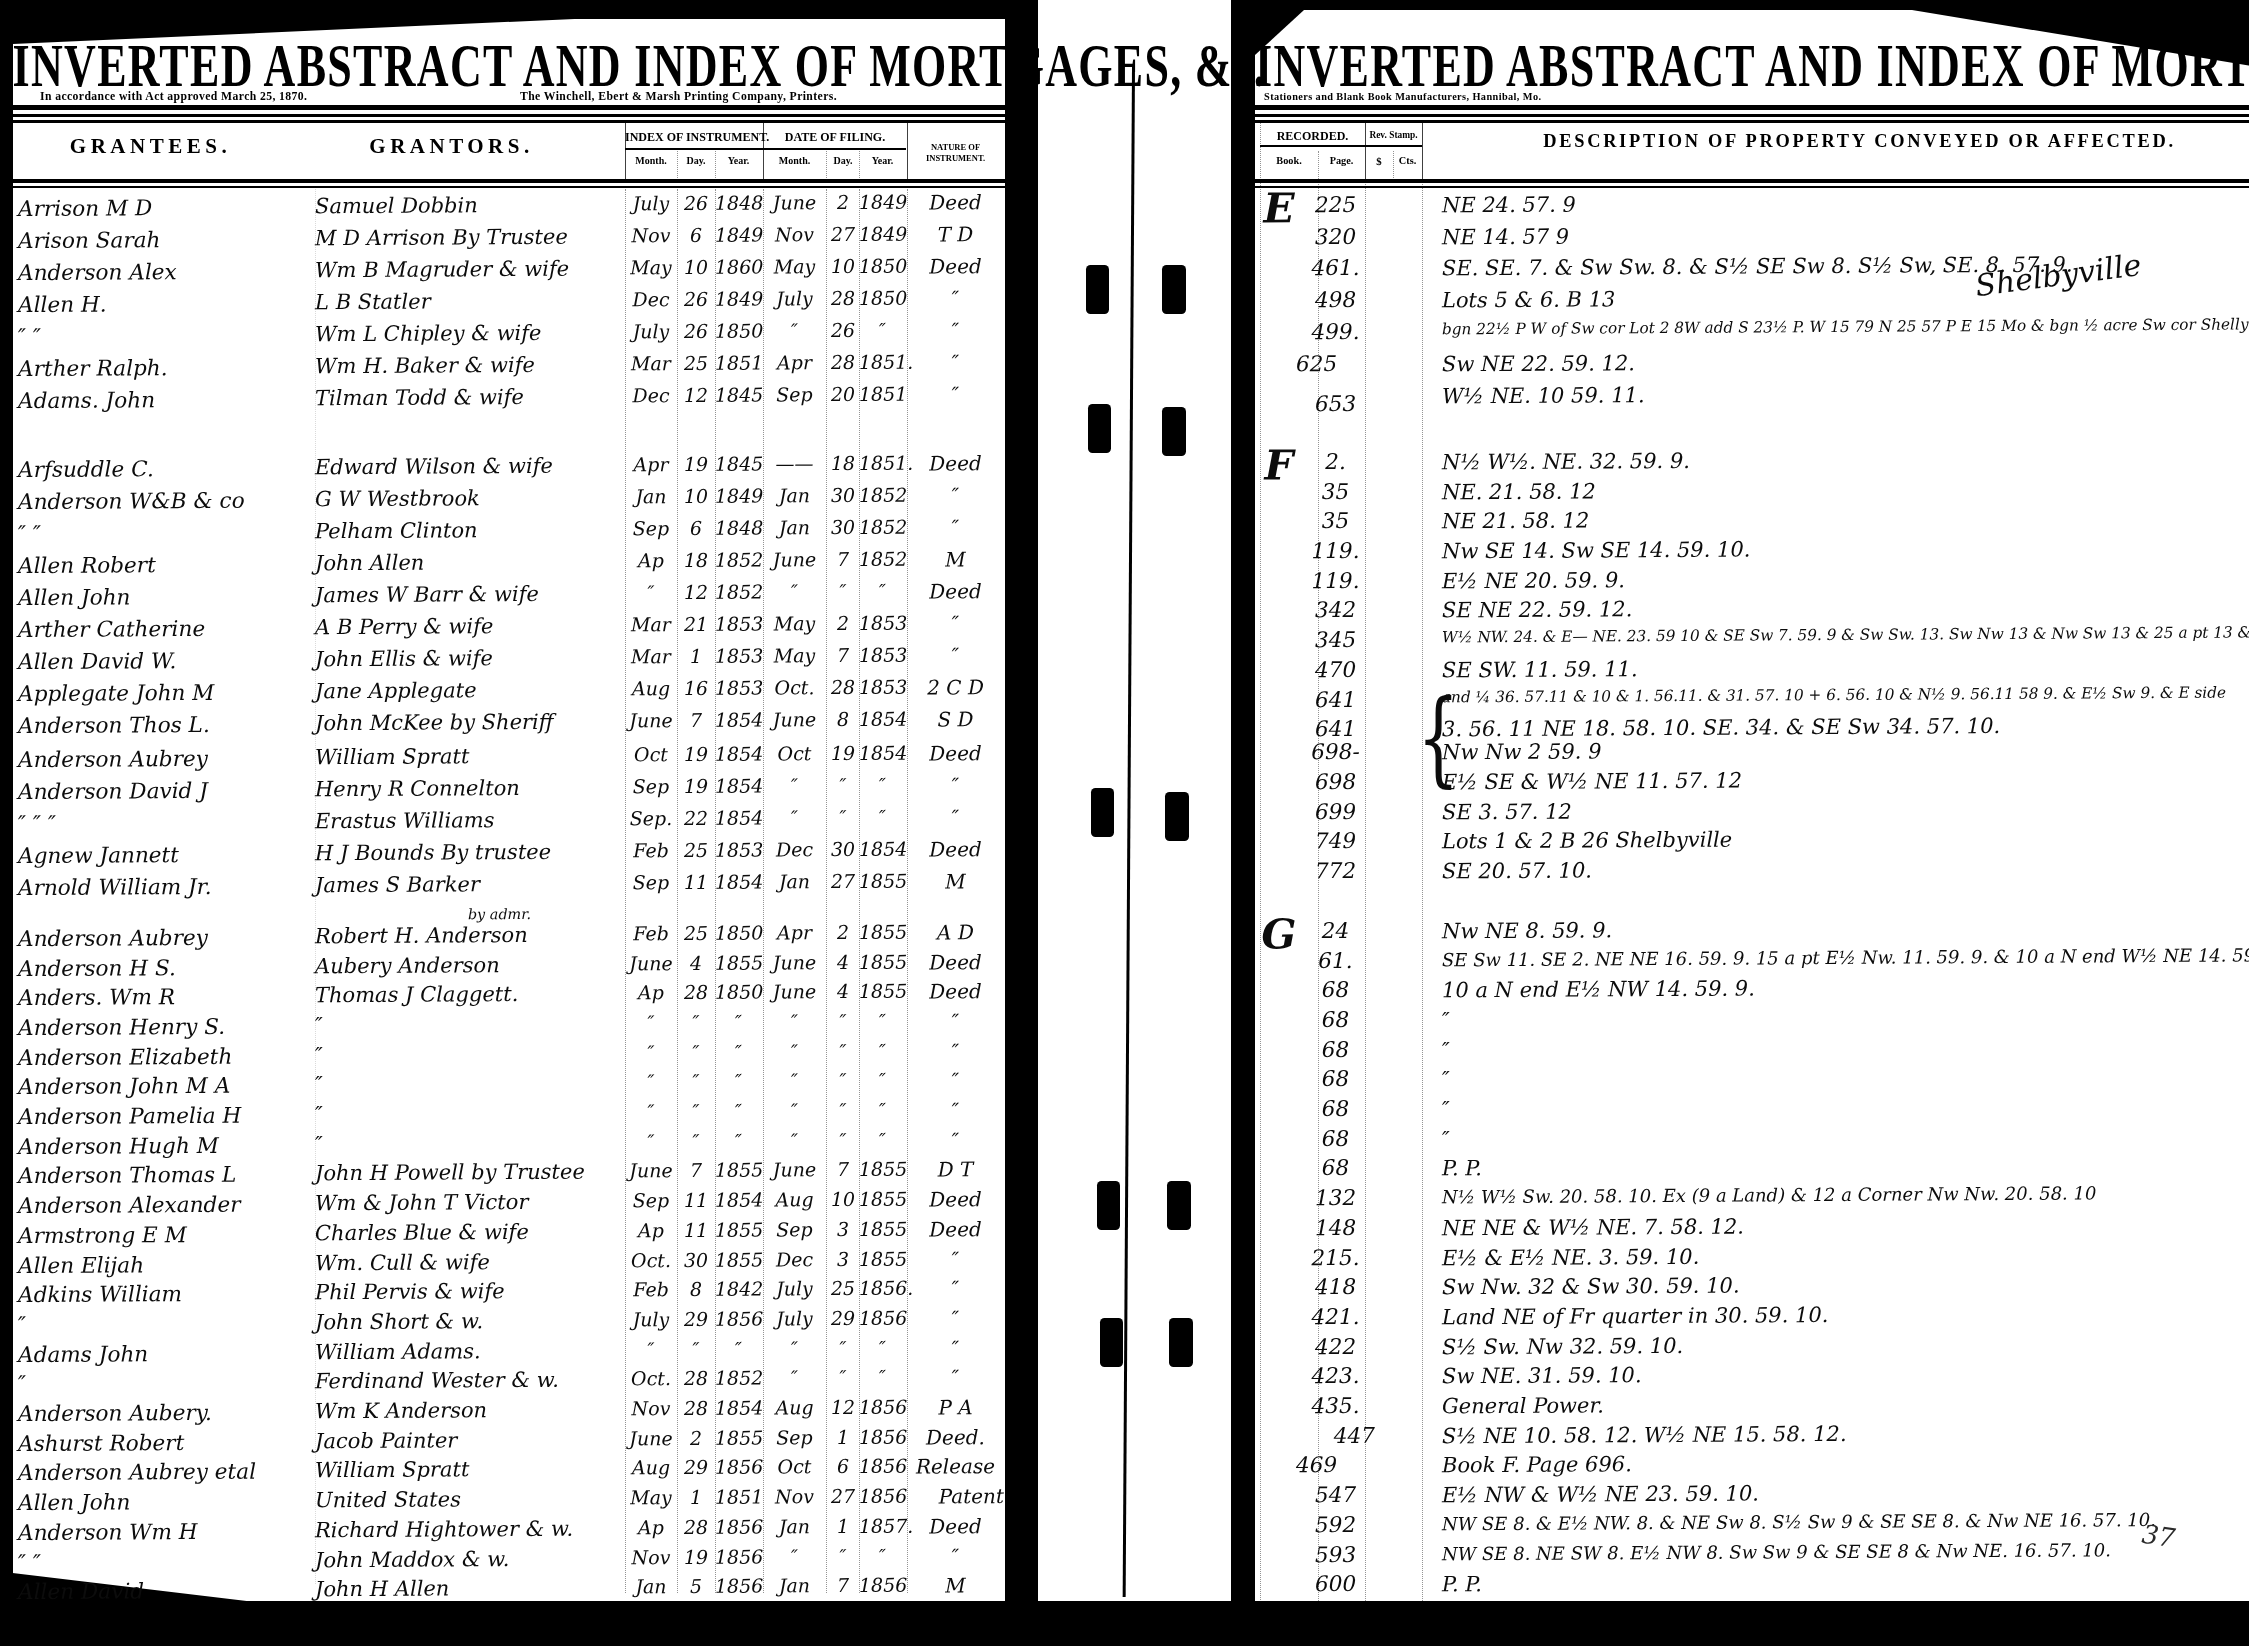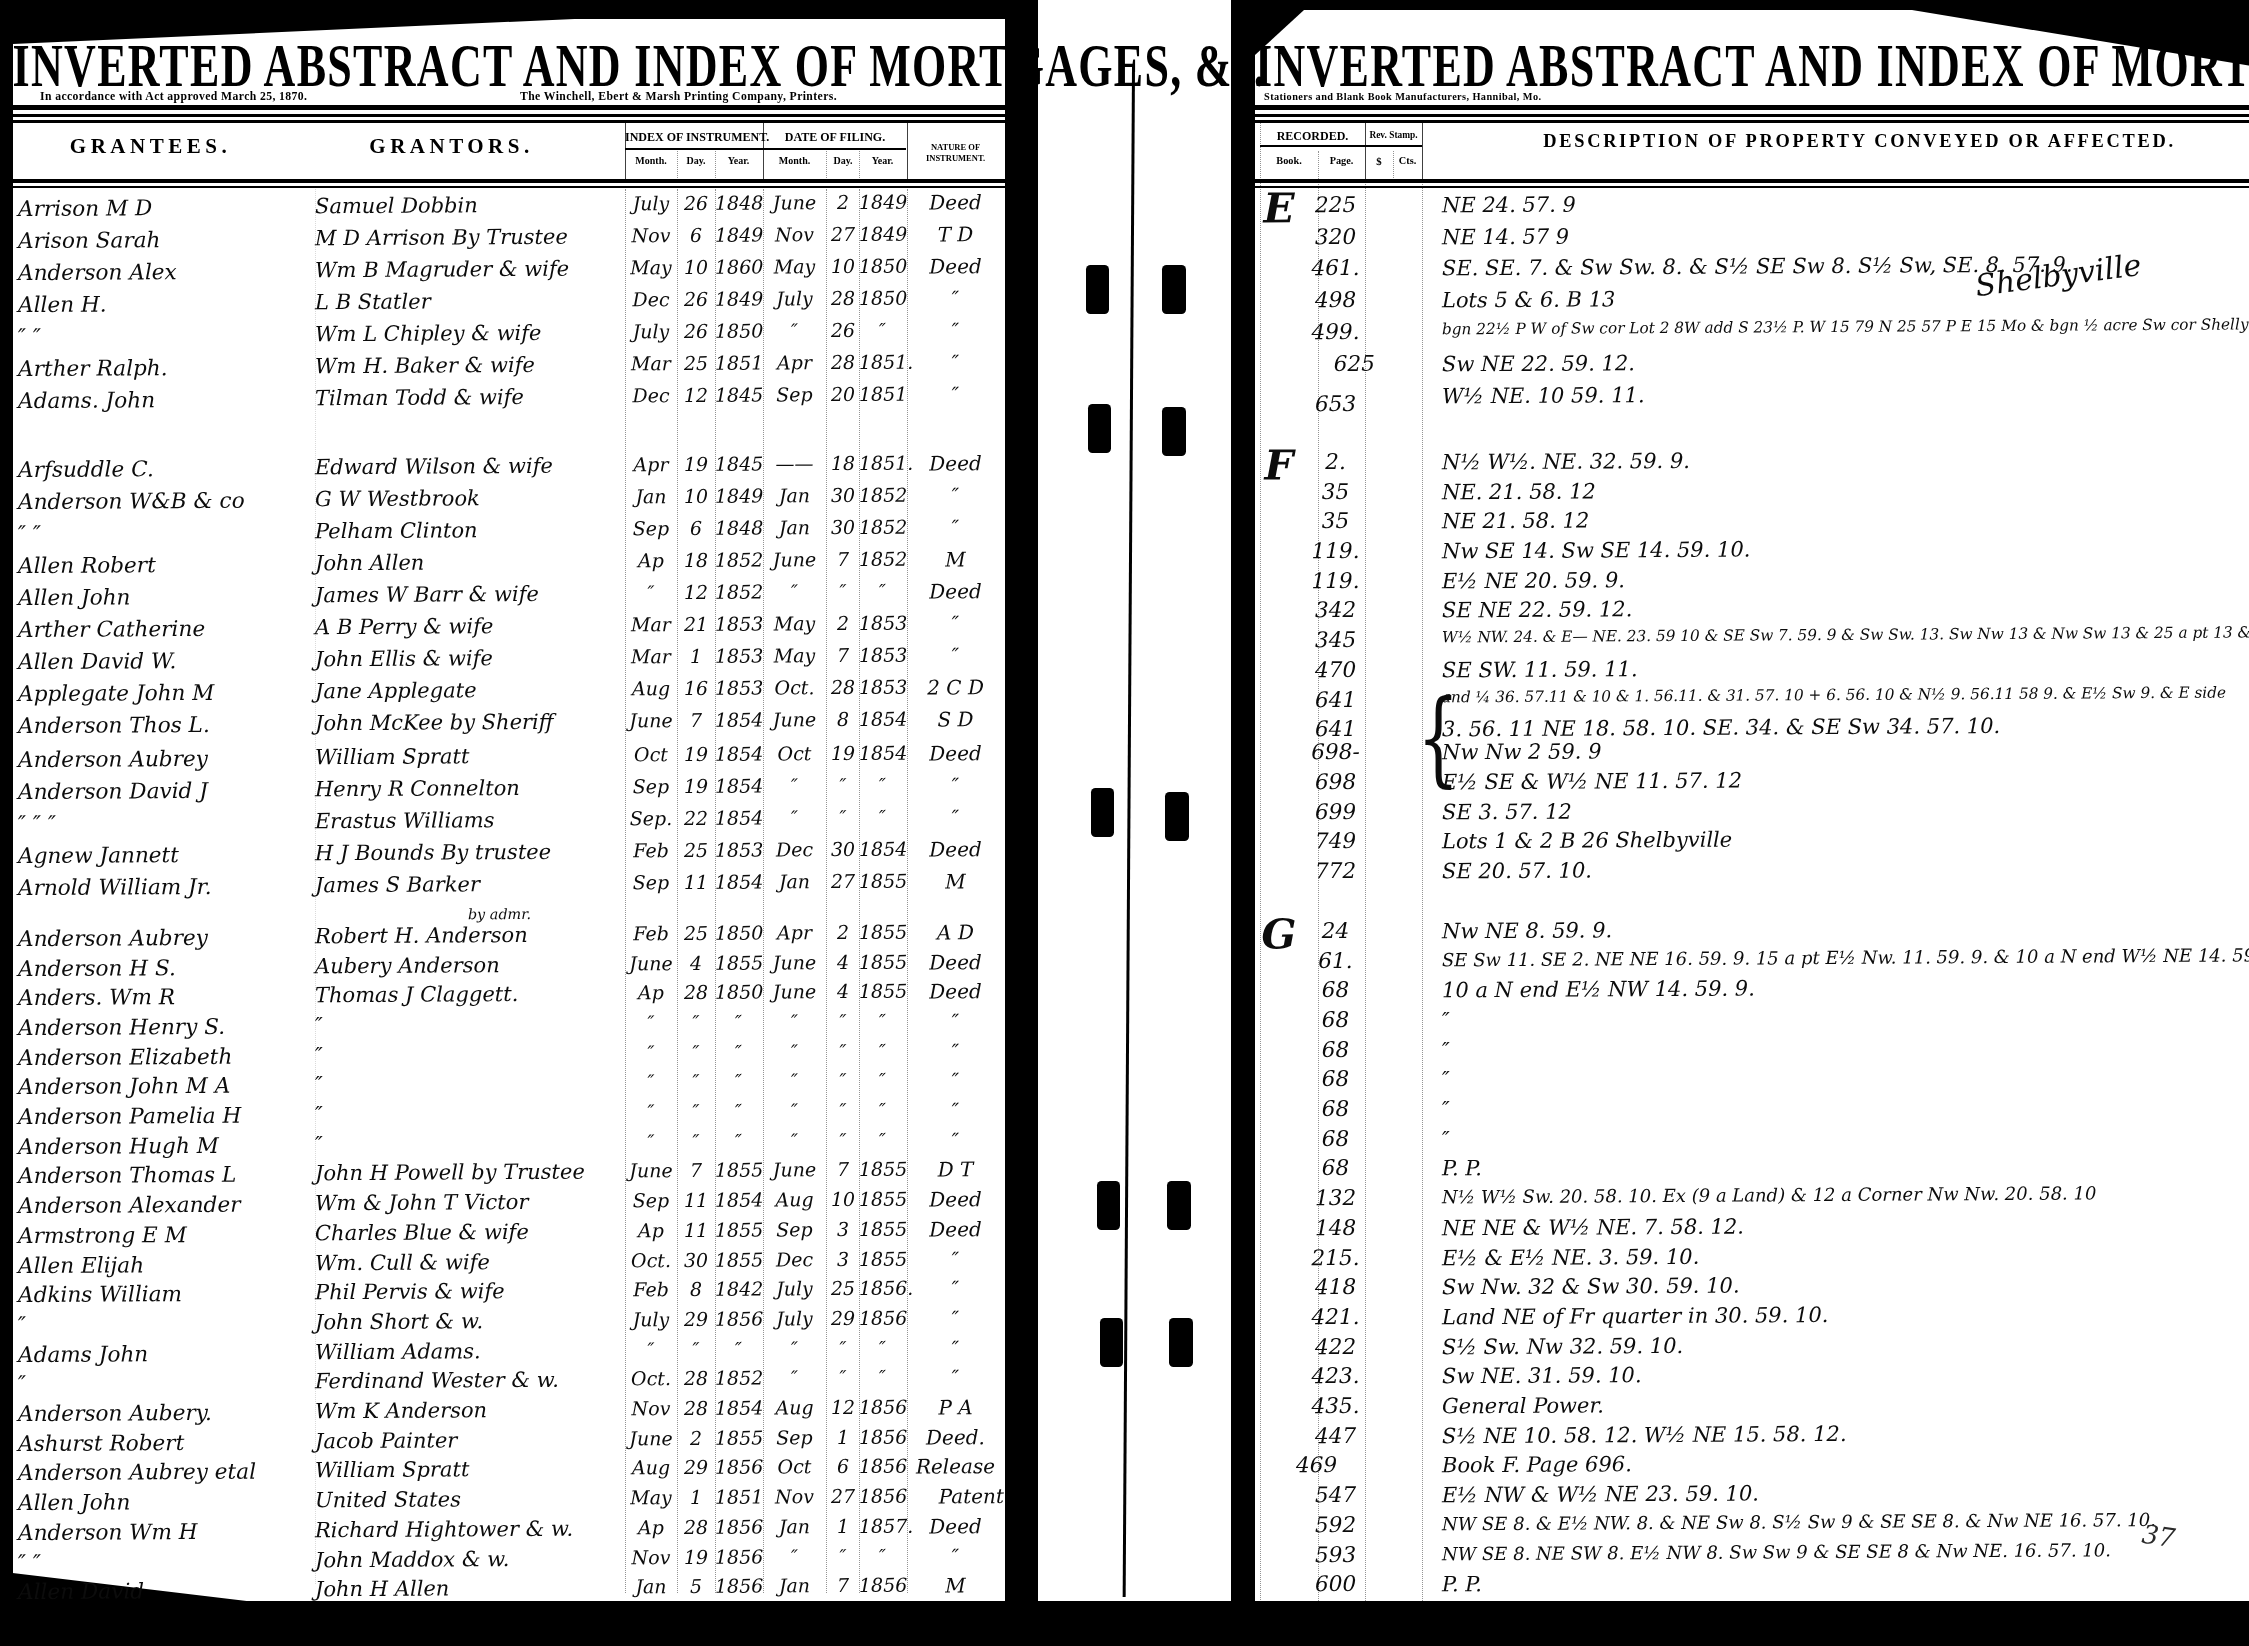--- a/index.html
+++ b/index.html
@@ -641,21 +641,21 @@
     <div class="row" style="top: 288px;">
       <div class="hw" style="left: 1296px; width: 79px; text-align: center; font-size: 21.6px; top: 0px;">498</div>
       <div class="hw" style="left: 1442px; width: 850px; font-size: 21px; top: 1.8px;">Lots 5 &amp; 6.  B 13</div>
       <div class="hw side-note" style="left: 1975px; top: -25px; font-size: 30px;">Shelbyville</div>
     </div>
     <div class="row" style="top: 320px;">
       <div class="hw" style="left: 1296px; width: 79px; text-align: center; font-size: 21.6px; top: 0px;">499.</div>
       <div class="hw" style="left: 1442px; width: 850px; font-size: 15.3px; top: 1.8px;">bgn 22½ P W of Sw cor Lot 2 8W add S 23½ P. W 15 79 N 25 57 P E 15 Mo &amp; bgn ½ acre Sw cor Shellyville</div>
     </div>
     <div class="row" style="top: 352px;">
-      <div class="hw" style="left: 1296px; width: 79px; text-align: right; font-size: 21.6px; top: 0px;">625</div>
+      <div class="hw" style="left: 1296px; width: 79px; text-align: left; font-size: 21.6px; top: 0px;">625</div>
       <div class="hw" style="left: 1442px; width: 850px; font-size: 21px; top: 1.8px;">Sw NE 22. 59. 12.</div>
     </div>
     <div class="row" style="top: 384px;">
       <div class="hw" style="left: 1296px; width: 79px; text-align: center; font-size: 21.6px; top: 0px; margin-top: 8px;">653</div>
       <div class="hw" style="left: 1442px; width: 850px; font-size: 21px; top: 1.8px;">W½ NE. 10  59. 11.</div>
     </div>
     <div class="row" style="top: 450px;">
       <div class="hw group-letter" style="left: 1259px; top: -8px; width: 40px; text-align: center;">F</div>
       <div class="hw" style="left: 1296px; width: 79px; text-align: center; font-size: 21.6px; top: 0px;">2.</div>
       <div class="hw" style="left: 1442px; width: 850px; font-size: 21px; top: 1.8px;">N½ W½. NE. 32. 59. 9.</div>
@@ -779,21 +779,21 @@
     </div>
     <div class="row" style="top: 1364px;">
       <div class="hw" style="left: 1296px; width: 79px; text-align: center; font-size: 21.6px; top: 0px;">423.</div>
       <div class="hw" style="left: 1442px; width: 850px; font-size: 21px; top: 1.8px;">Sw NE. 31. 59. 10.</div>
     </div>
     <div class="row" style="top: 1394px;">
       <div class="hw" style="left: 1296px; width: 79px; text-align: center; font-size: 21.6px; top: 0px;">435.</div>
       <div class="hw" style="left: 1442px; width: 850px; font-size: 21px; top: 1.8px;">General Power.</div>
     </div>
     <div class="row" style="top: 1424px;">
-      <div class="hw" style="left: 1296px; width: 79px; text-align: center; font-size: 21.6px; top: 0px;">447</div>
+      <div class="hw" style="left: 1296px; width: 79px; text-align: right; font-size: 21.6px; top: 0px;">447</div>
       <div class="hw" style="left: 1442px; width: 850px; font-size: 21px; top: 1.8px;">S½ NE 10. 58. 12. W½ NE 15. 58. 12.</div>
     </div>
     <div class="row" style="top: 1453px;">
       <div class="hw" style="left: 1296px; width: 79px; text-align: left; font-size: 21.6px; top: 0px;">469</div>
       <div class="hw" style="left: 1442px; width: 850px; font-size: 21px; top: 1.8px;">Book F.  Page 696.</div>
     </div>
     <div class="row" style="top: 1483px;">
       <div class="hw" style="left: 1296px; width: 79px; text-align: center; font-size: 21.6px; top: 0px;">547</div>
       <div class="hw" style="left: 1442px; width: 850px; font-size: 21px; top: 1.8px;">E½ NW &amp; W½ NE 23. 59. 10.</div>
     </div>

